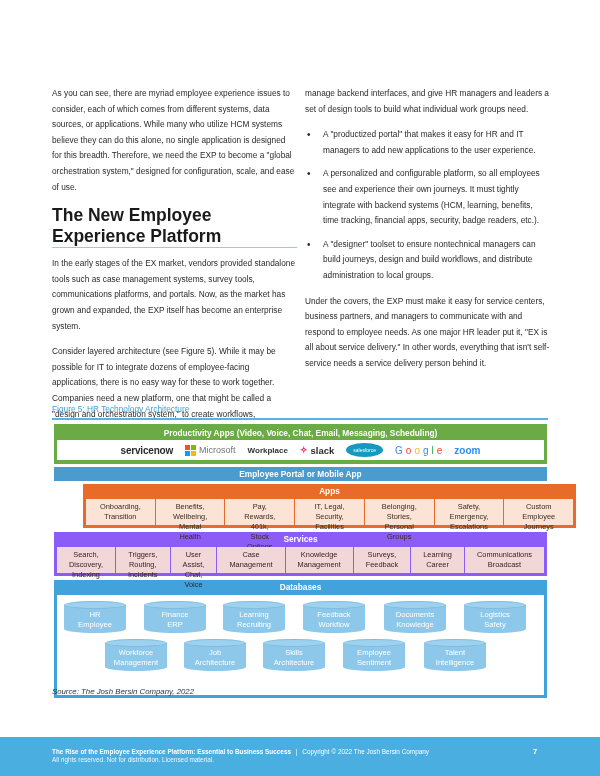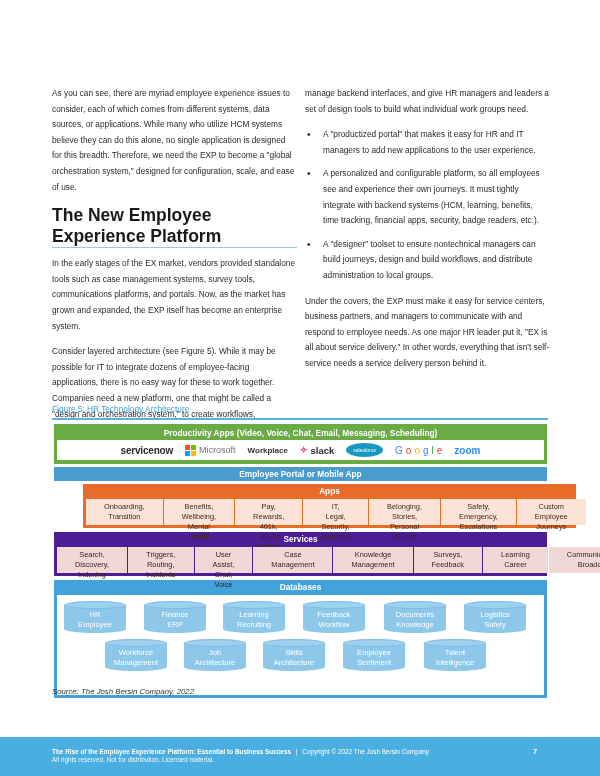--- a/index.html
+++ b/index.html
@@ -36,24 +36,24 @@
   .slack-mark { font-size: 9px; color: #e01e5a; }
   .logo-salesforce { background: #1798c1; color: #fff; font-size: 5px; border-radius: 50%; padding: 4px 7px; font-weight: normal; }
   .logo-google { font-size: 10px; font-weight: normal; }
   .logo-zoom { color: #2d8cff; font-size: 10px; }
 
   .portal { background: #4a9ccf; height: 14px; line-height: 14px; margin-top: 3px; }
 
   .apps { background: #e96b2a; padding: 0 3px 3px 3px; margin-top: 3px; margin-left: 29px; }
   .apps .band-title { height: 15px; line-height: 15px; }
   .cells { display: flex; gap: 1px; }
-  .cell { flex: 1; text-align: center; font-size: 7.4px; line-height: 10px; font-weight: normal; padding: 3px 18px; }
+  .cell { flex: 1; text-align: center; font-size: 7.4px; line-height: 10px; font-weight: normal; padding: 3px 12px; }
   .apps .cell { background: #fbe3d6; color: #3a2a20; height: 26px; }
 
-  .services { background: #4c1d95; padding: 0 3px 3px 3px; margin-top: 4px; }
+  .services { background: #8b5cf6; padding: 0 3px 3px 3px; margin-top: 4px; }
   .services .band-title { height: 15px; line-height: 15px; }
   .services .cell { background: #f1d7d7; color: #3a2020; height: 26px; }
 
   .databases { background: #42a3dc; padding: 0 3px 3px 3px; margin-top: 4px; }
   .databases .band-title { height: 15px; line-height: 15px; }
   .db-area { background: #fff; height: 100px; position: relative; }
   .db { position: absolute; width: 62px; height: 32px; text-align: center; color: #ffffff; font-size: 7.6px; line-height: 10px; font-weight: normal; }
   .db-body { position: absolute; left: 0; top: 4px; width: 62px; height: 28px; background: #8dc8ea; border-radius: 0 0 31px 31px / 0 0 4px 4px; }
   .db-top { position: absolute; left: 0; top: 0; width: 62px; height: 8px; background: #9dd1ee; border-radius: 50%; border: 1px solid #7dbde3; }
   .db-label { position: absolute; left: 0; top: 9px; width: 62px; }

